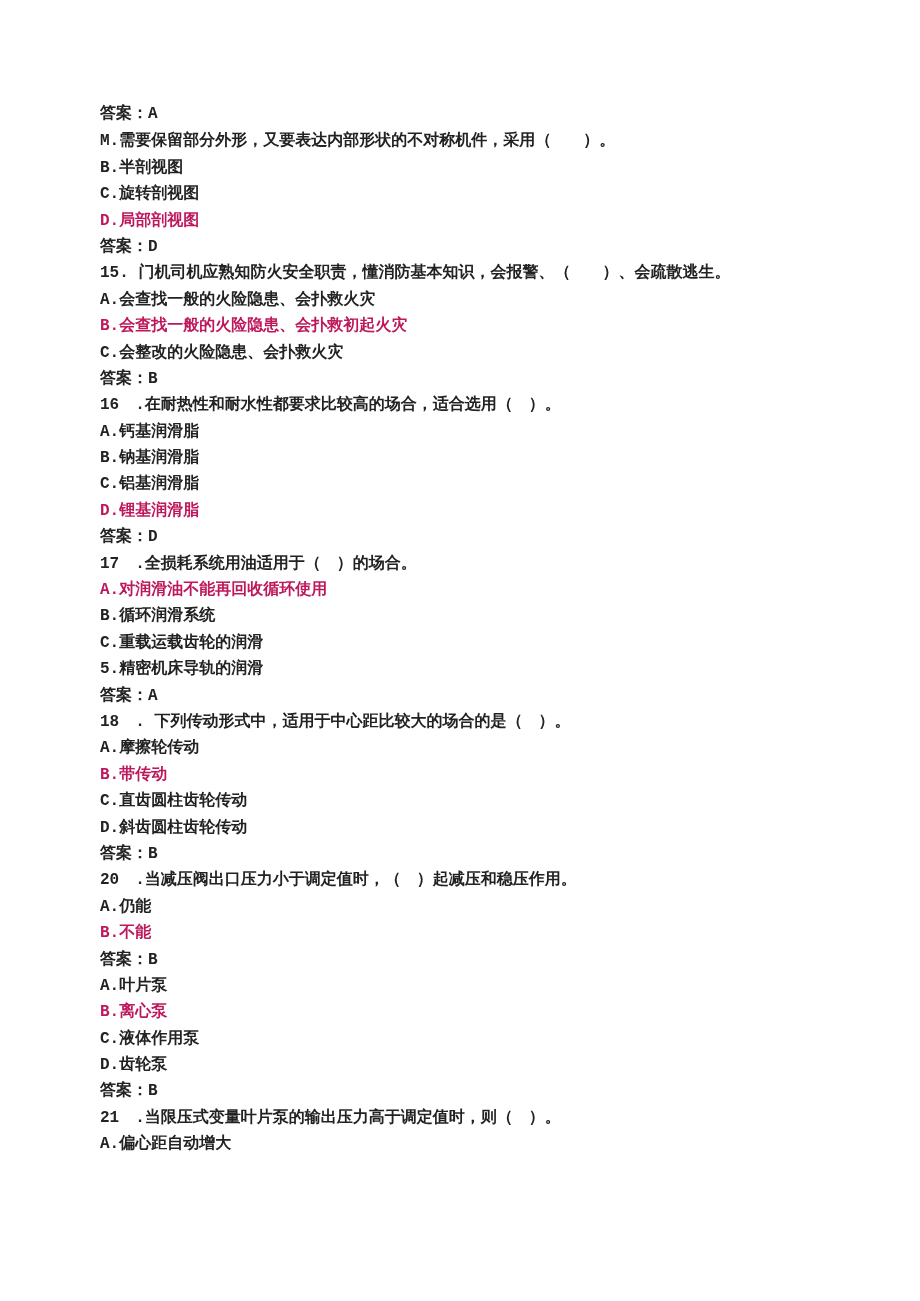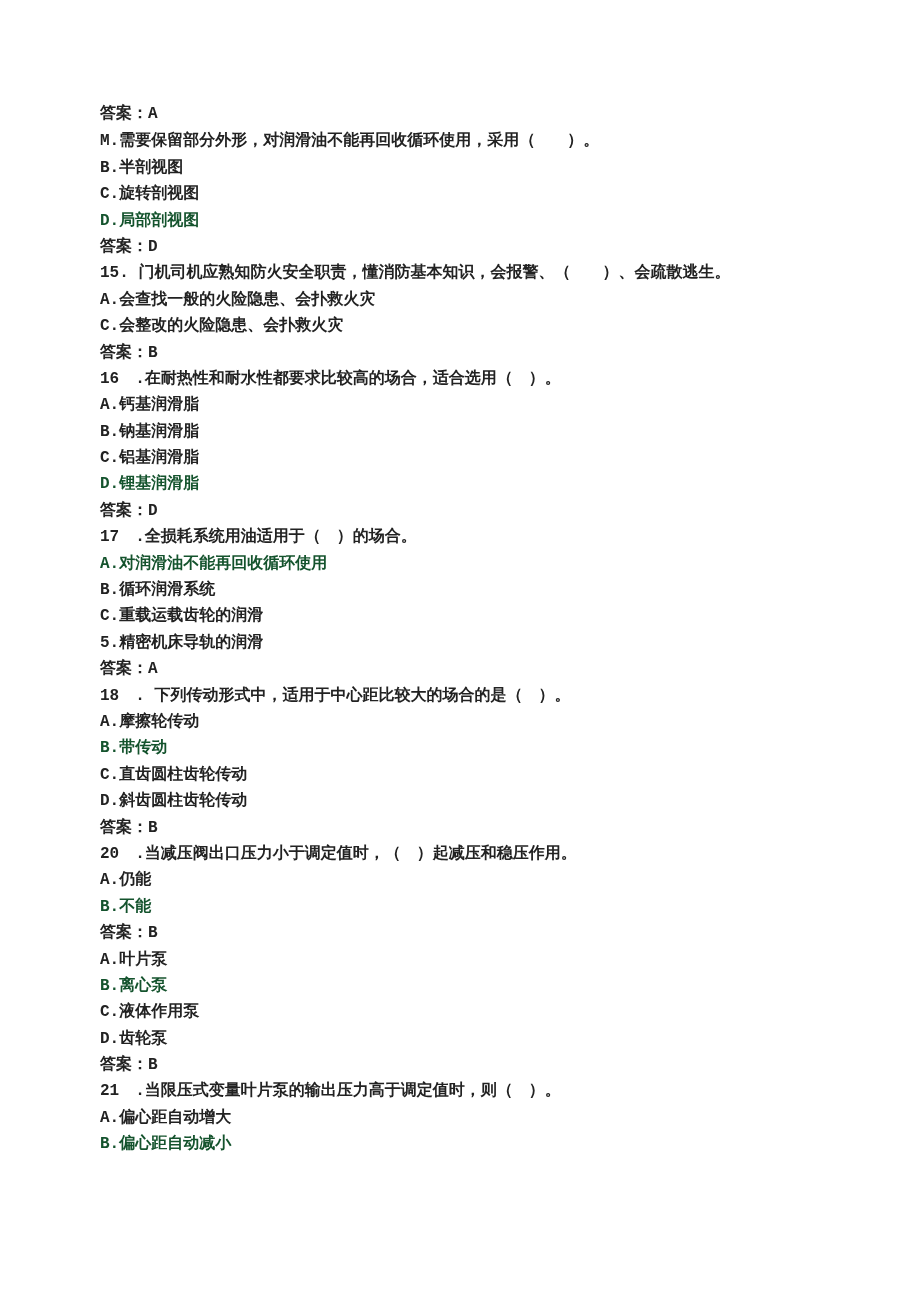--- a/index.html
+++ b/index.html
@@ -14,42 +14,43 @@
   .page {
     width: 920px;
     min-height: 1301px;
     padding: 100px 100px 40px 100px;
     box-sizing: border-box;
   }
   .line {
     white-space: pre-wrap;
   }
   .highlight {
-    color: #14532d;
+    color: #be185d;
   }
   .bold {
     font-family: Liberation Mono, monospace;
     font-weight: bold;
   }
 </style>
 </head>
 <body>
 
 <div class="page">
 
   <div class="line"><span class="bold">答案：A</span></div>
 
-  <div class="line"><span class="bold">M.需要保留部分外形，对润滑油不能再回收循环使用，采用（　　）。</span></div>
+  <div class="line"><span class="bold">M.需要保留部分外形，又要表达内部形状的不对称机件，采用（　　）。</span></div>
   <div class="line bold">B.半剖视图</div>
   <div class="line bold">C.旋转剖视图</div>
   <div class="line highlight bold">D.局部剖视图</div>
   <div class="line bold">答案：D</div>
 
   <div class="line bold">15. 门机司机应熟知防火安全职责，懂消防基本知识，会报警、（　　）、会疏散逃生。</div>
   <div class="line bold">A.会查找一般的火险隐患、会扑救火灾</div>
+  <div class="line highlight bold">B.会查找一般的火险隐患、会扑救初起火灾</div>
   <div class="line bold">C.会整改的火险隐患、会扑救火灾</div>
   <div class="line bold">答案：B</div>
 
   <div class="line bold">16　.在耐热性和耐水性都要求比较高的场合，适合选用（　）。</div>
   <div class="line bold">A.钙基润滑脂</div>
   <div class="line bold">B.钠基润滑脂</div>
   <div class="line bold">C.铝基润滑脂</div>
   <div class="line highlight bold">D.锂基润滑脂</div>
   <div class="line bold">答案：D</div>
 
@@ -73,15 +74,14 @@
   <div class="line bold">答案：B</div>
 
   <div class="line bold">A.叶片泵</div>
   <div class="line highlight bold">B.离心泵</div>
   <div class="line bold">C.液体作用泵</div>
   <div class="line bold">D.齿轮泵</div>
   <div class="line bold">答案：B</div>
 
   <div class="line bold">21　.当限压式变量叶片泵的输出压力高于调定值时，则（　）。</div>
   <div class="line bold">A.偏心距自动增大</div>
-  <div class="line highlight bold">B.偏心距自动减小</div>
 
 </div>
 
 </body></html>

